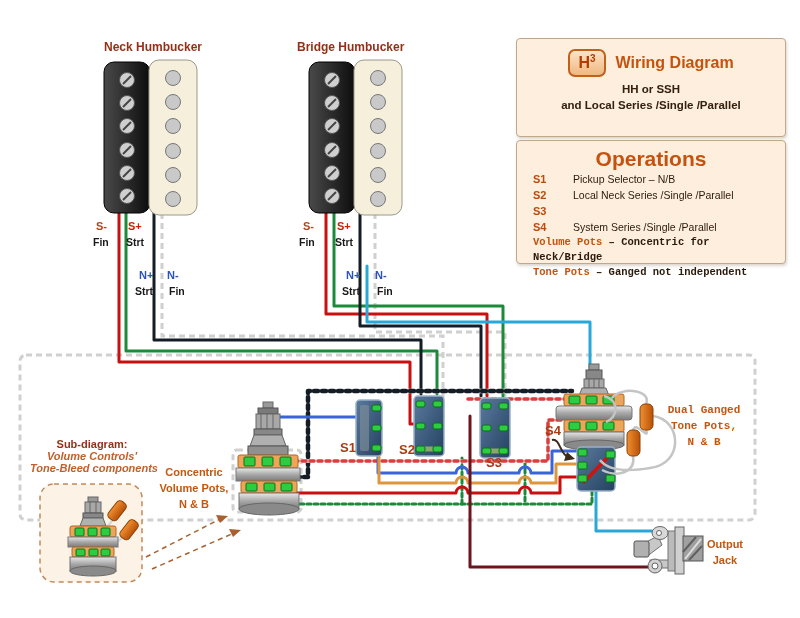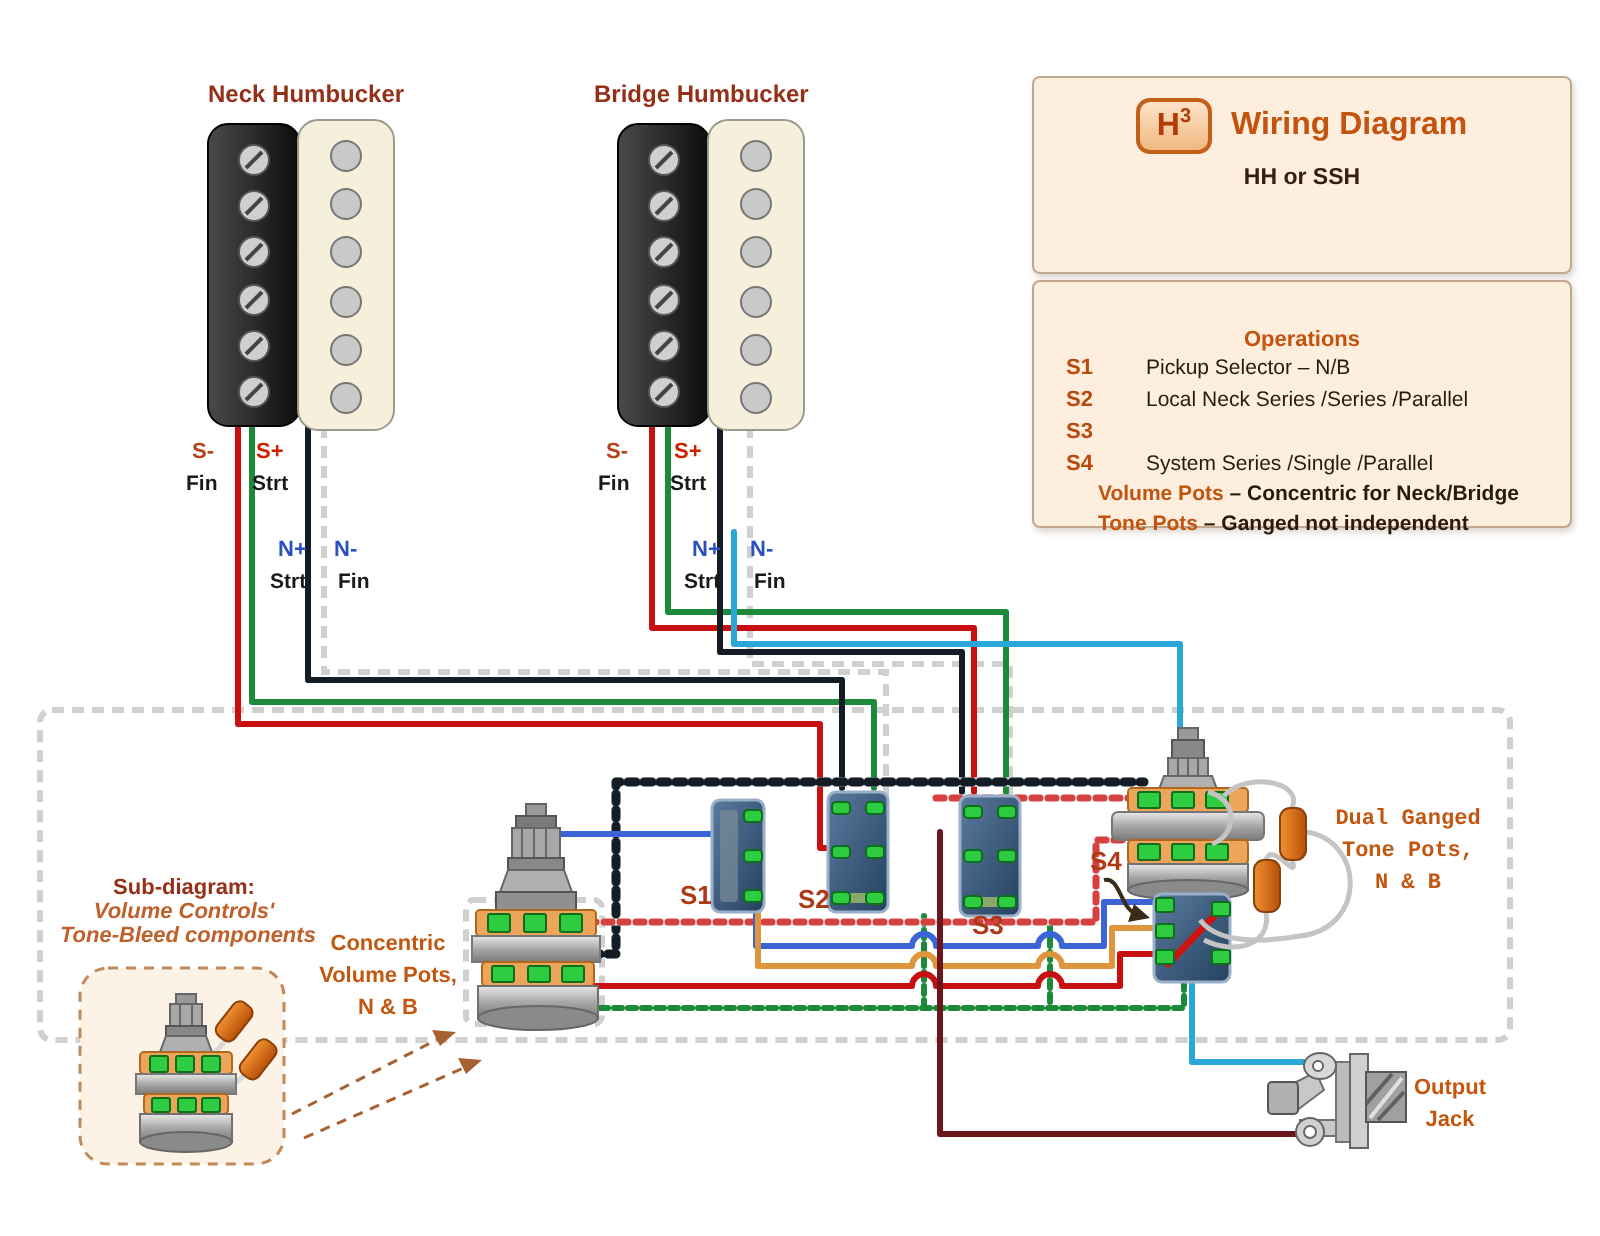--- a/index.html
+++ b/index.html
@@ -18,25 +18,25 @@
   .info-box{position:absolute;left:516px;width:268px;background:#fdeedd;
             border:1px solid #c0a890;border-radius:4px;box-shadow:1px 2px 3px rgba(120,90,60,.25);}
   .title-box{top:38px;height:97px;}
   .ops-box{top:140px;height:122px;}
   .logo-row{display:flex;align-items:center;justify-content:center;gap:10px;margin-top:10px;}
   .h3-logo{display:inline-block;padding:2px 8px 3px 8px;background:linear-gradient(#fce3c8,#f0b880);
            border:2px solid #c2601a;border-radius:7px;font-size:16px;font-weight:bold;color:#b33c06;}
   .h3-logo sup{font-size:10px;}
   .wd-title{font-size:16px;font-weight:bold;color:#c3530e;}
   .wd-sub{font-size:11.5px;font-weight:bold;color:#33200e;text-align:center;line-height:16px;margin-top:4px;}
-  .ops-title{font-size:11px;font-weight:bold;color:#c3530e;text-align:center;margin-top:23px;}
+  .ops-title{font-size:21px;font-weight:bold;color:#c3530e;text-align:center;margin-top:6px;}
   .ops-row{display:flex;padding-left:16px;font-size:10.5px;line-height:16px;}
   .ops-key{width:40px;font-weight:bold;color:#bb4a0e;font-size:11px;}
   .ops-desc{font-weight:normal;color:#2a1a0c;}
-  .ops-note{padding-left:32px;font-size:10.5px;line-height:15px;font-weight:bold;color:#2a1a0c;}
+  .ops-note{padding-left:16px;font-size:10.5px;line-height:15px;font-weight:bold;color:#2a1a0c;font-family:Liberation Mono, monospace;}
   .ops-note .lead{color:#c3530e;}
 </style>
 </head>
 <body>
 
 <div class="stage">
 
 <svg width="800" height="618" viewBox="0 0 800 618">
   <defs>
     <linearGradient id="potgrad" x1="0" y1="0" x2="0" y2="1">
@@ -374,32 +374,33 @@
   <div class="sub-italic">Tone-Bleed components</div>
 </div>
 
 <div class="info-box title-box">
   <div class="logo-row">
     <span class="h3-logo"><span>H</span><sup>3</sup></span>
     <span class="wd-title">Wiring Diagram</span>
   </div>
   <div class="wd-sub">
     <div>HH or SSH</div>
+    <div>and Local Series /Single /Parallel</div>
   </div>
 </div>
 
 <div class="info-box ops-box">
   <div class="ops-title">Operations</div>
   <div class="ops-row">
     <span class="ops-key">S1</span>
     <span class="ops-desc">Pickup Selector – N/B</span>
   </div>
   <div class="ops-row">
     <span class="ops-key">S2</span>
-    <span class="ops-desc">Local Neck Series /Series /Parallel</span>
+    <span class="ops-desc">Local Neck Series /Single /Parallel</span>
   </div>
   <div class="ops-row">
     <span class="ops-key">S3</span>
   </div>
   <div class="ops-row">
     <span class="ops-key">S4</span>
     <span class="ops-desc">System Series /Single /Parallel</span>
   </div>
   <div class="ops-note">
     <span class="lead">Volume Pots</span><span> – Concentric for Neck/Bridge</span>

